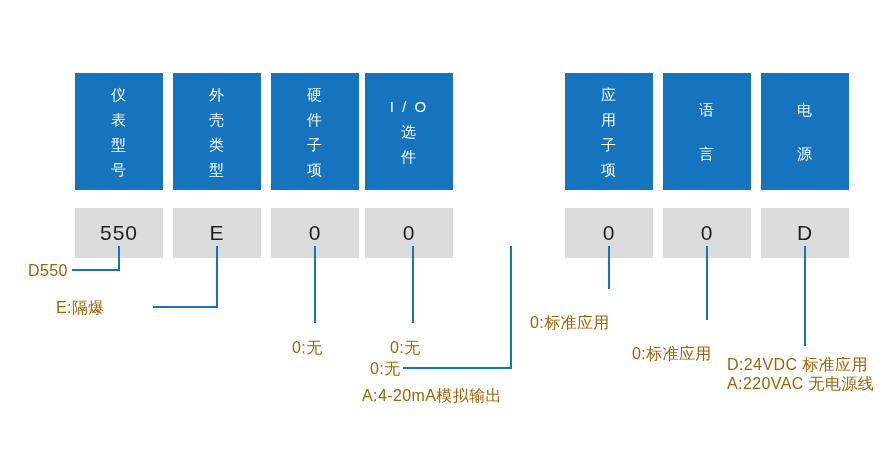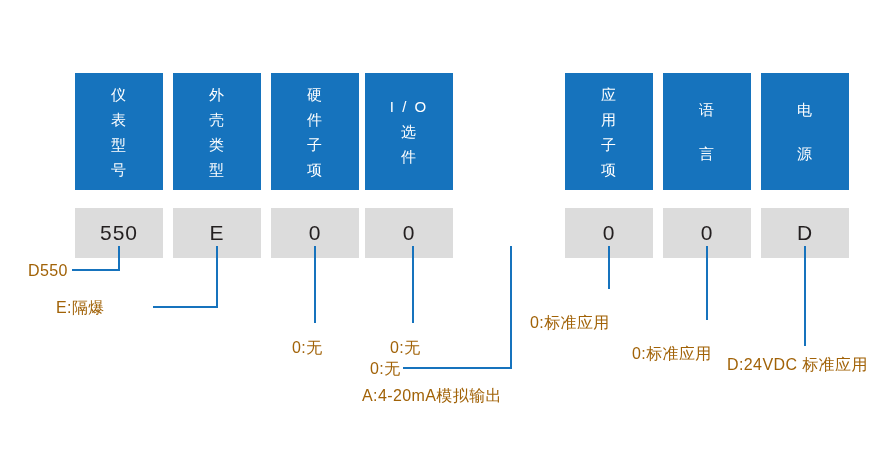--- a/index.html
+++ b/index.html
@@ -195,14 +195,15 @@
   <div class="anno" style="left:390px; top:338px;">0:无</div>
 
   <div class="anno" style="left:370px; top:359px;">0:无</div>
   <div class="anno" style="left:362px; top:386px;">A:4-20mA模拟输出</div>
 
   <div class="anno" style="left:530px; top:313px;">0:标准应用</div>
 
   <div class="anno" style="left:632px; top:344px;">0:标准应用</div>
 
   <div class="anno" style="left:727px; top:355px;">D:24VDC 标准应用</div>
+  <div class="anno" style="left:727px; top:374px;">A:220VAC 无电源线</div>
 
 </div>
 
 </body></html>

